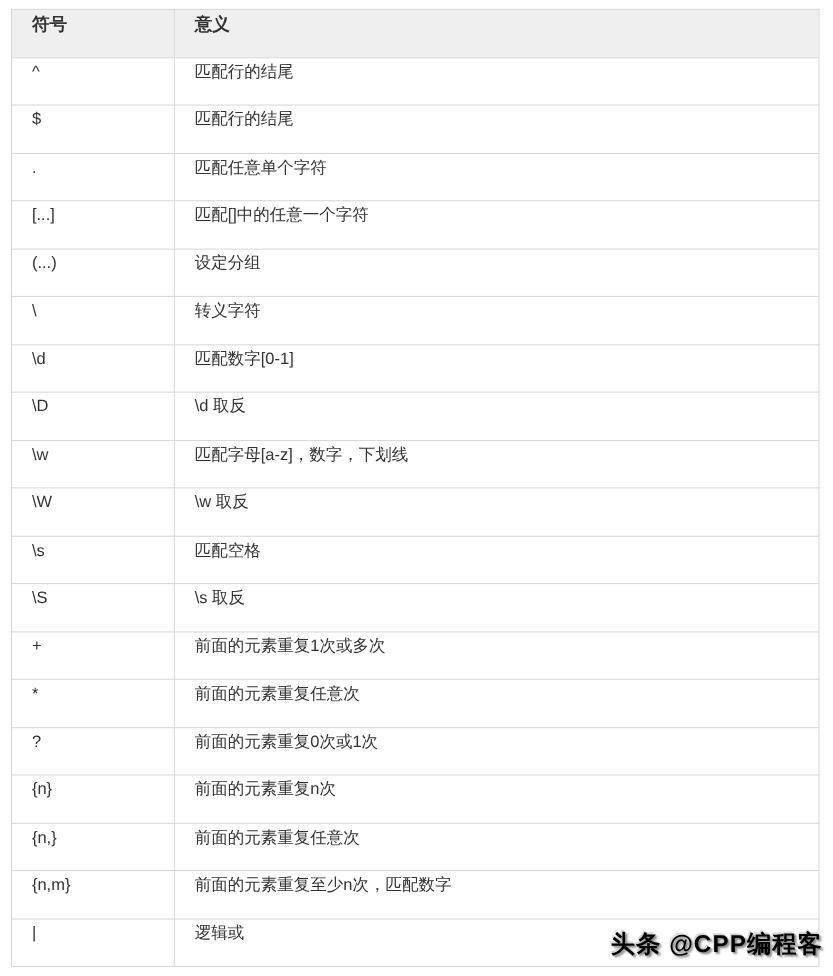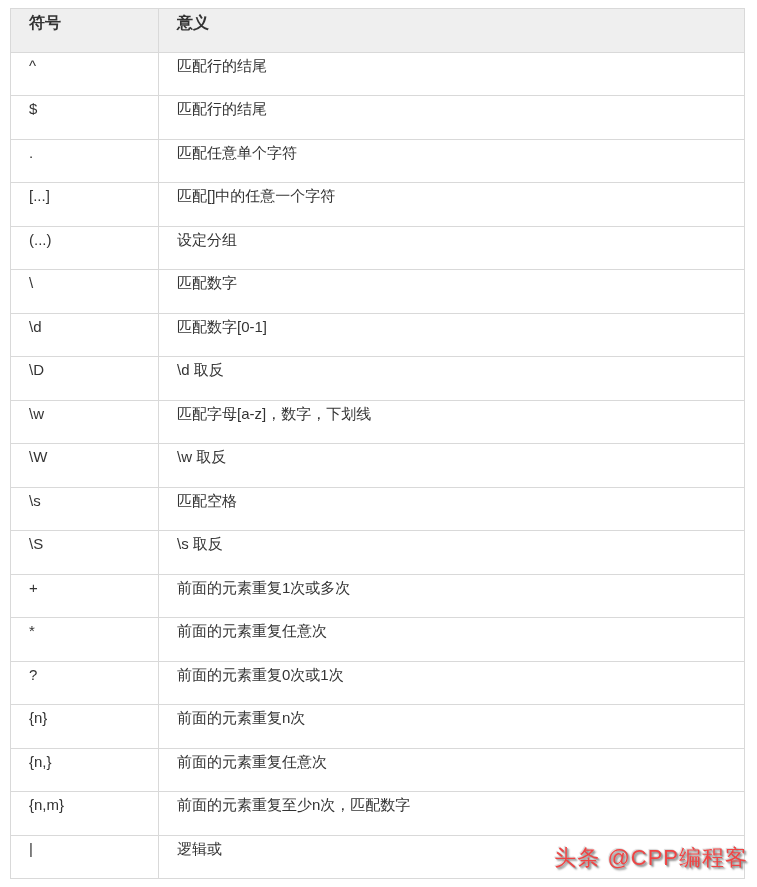--- a/index.html
+++ b/index.html
@@ -34,23 +34,23 @@
     background: #efefef;
     font-weight: bold;
     font-size: 16px;
     color: #333333;
   }
   .watermark {
     position: absolute;
     right: 9px;
     top: 843px;
     font-size: 22px;
-    font-weight: normal;
+    font-weight: bold;
     letter-spacing: 1px;
-    color: #ef4444;
+    color: #000000;
     text-shadow: 2px 2px 2px #8a8a8a, -1px -1px 1px #d6d6d6, 1px 1px 0 #bdbdbd;
     user-select: none;
     white-space: nowrap;
   }
 </style>
 </head>
 <body>
 
 <table class="regex-table">
   <colgroup>
@@ -79,21 +79,21 @@
       <tr>
         <td>[...]</td>
         <td>匹配[]中的任意一个字符</td>
       </tr>
       <tr>
         <td>(...)</td>
         <td>设定分组</td>
       </tr>
       <tr>
         <td>\</td>
-        <td>匹配数字</td>
+        <td>转义字符</td>
       </tr>
       <tr>
         <td>\d</td>
         <td>匹配数字[0-1]</td>
       </tr>
       <tr>
         <td>\D</td>
         <td>\d 取反</td>
       </tr>
       <tr>

